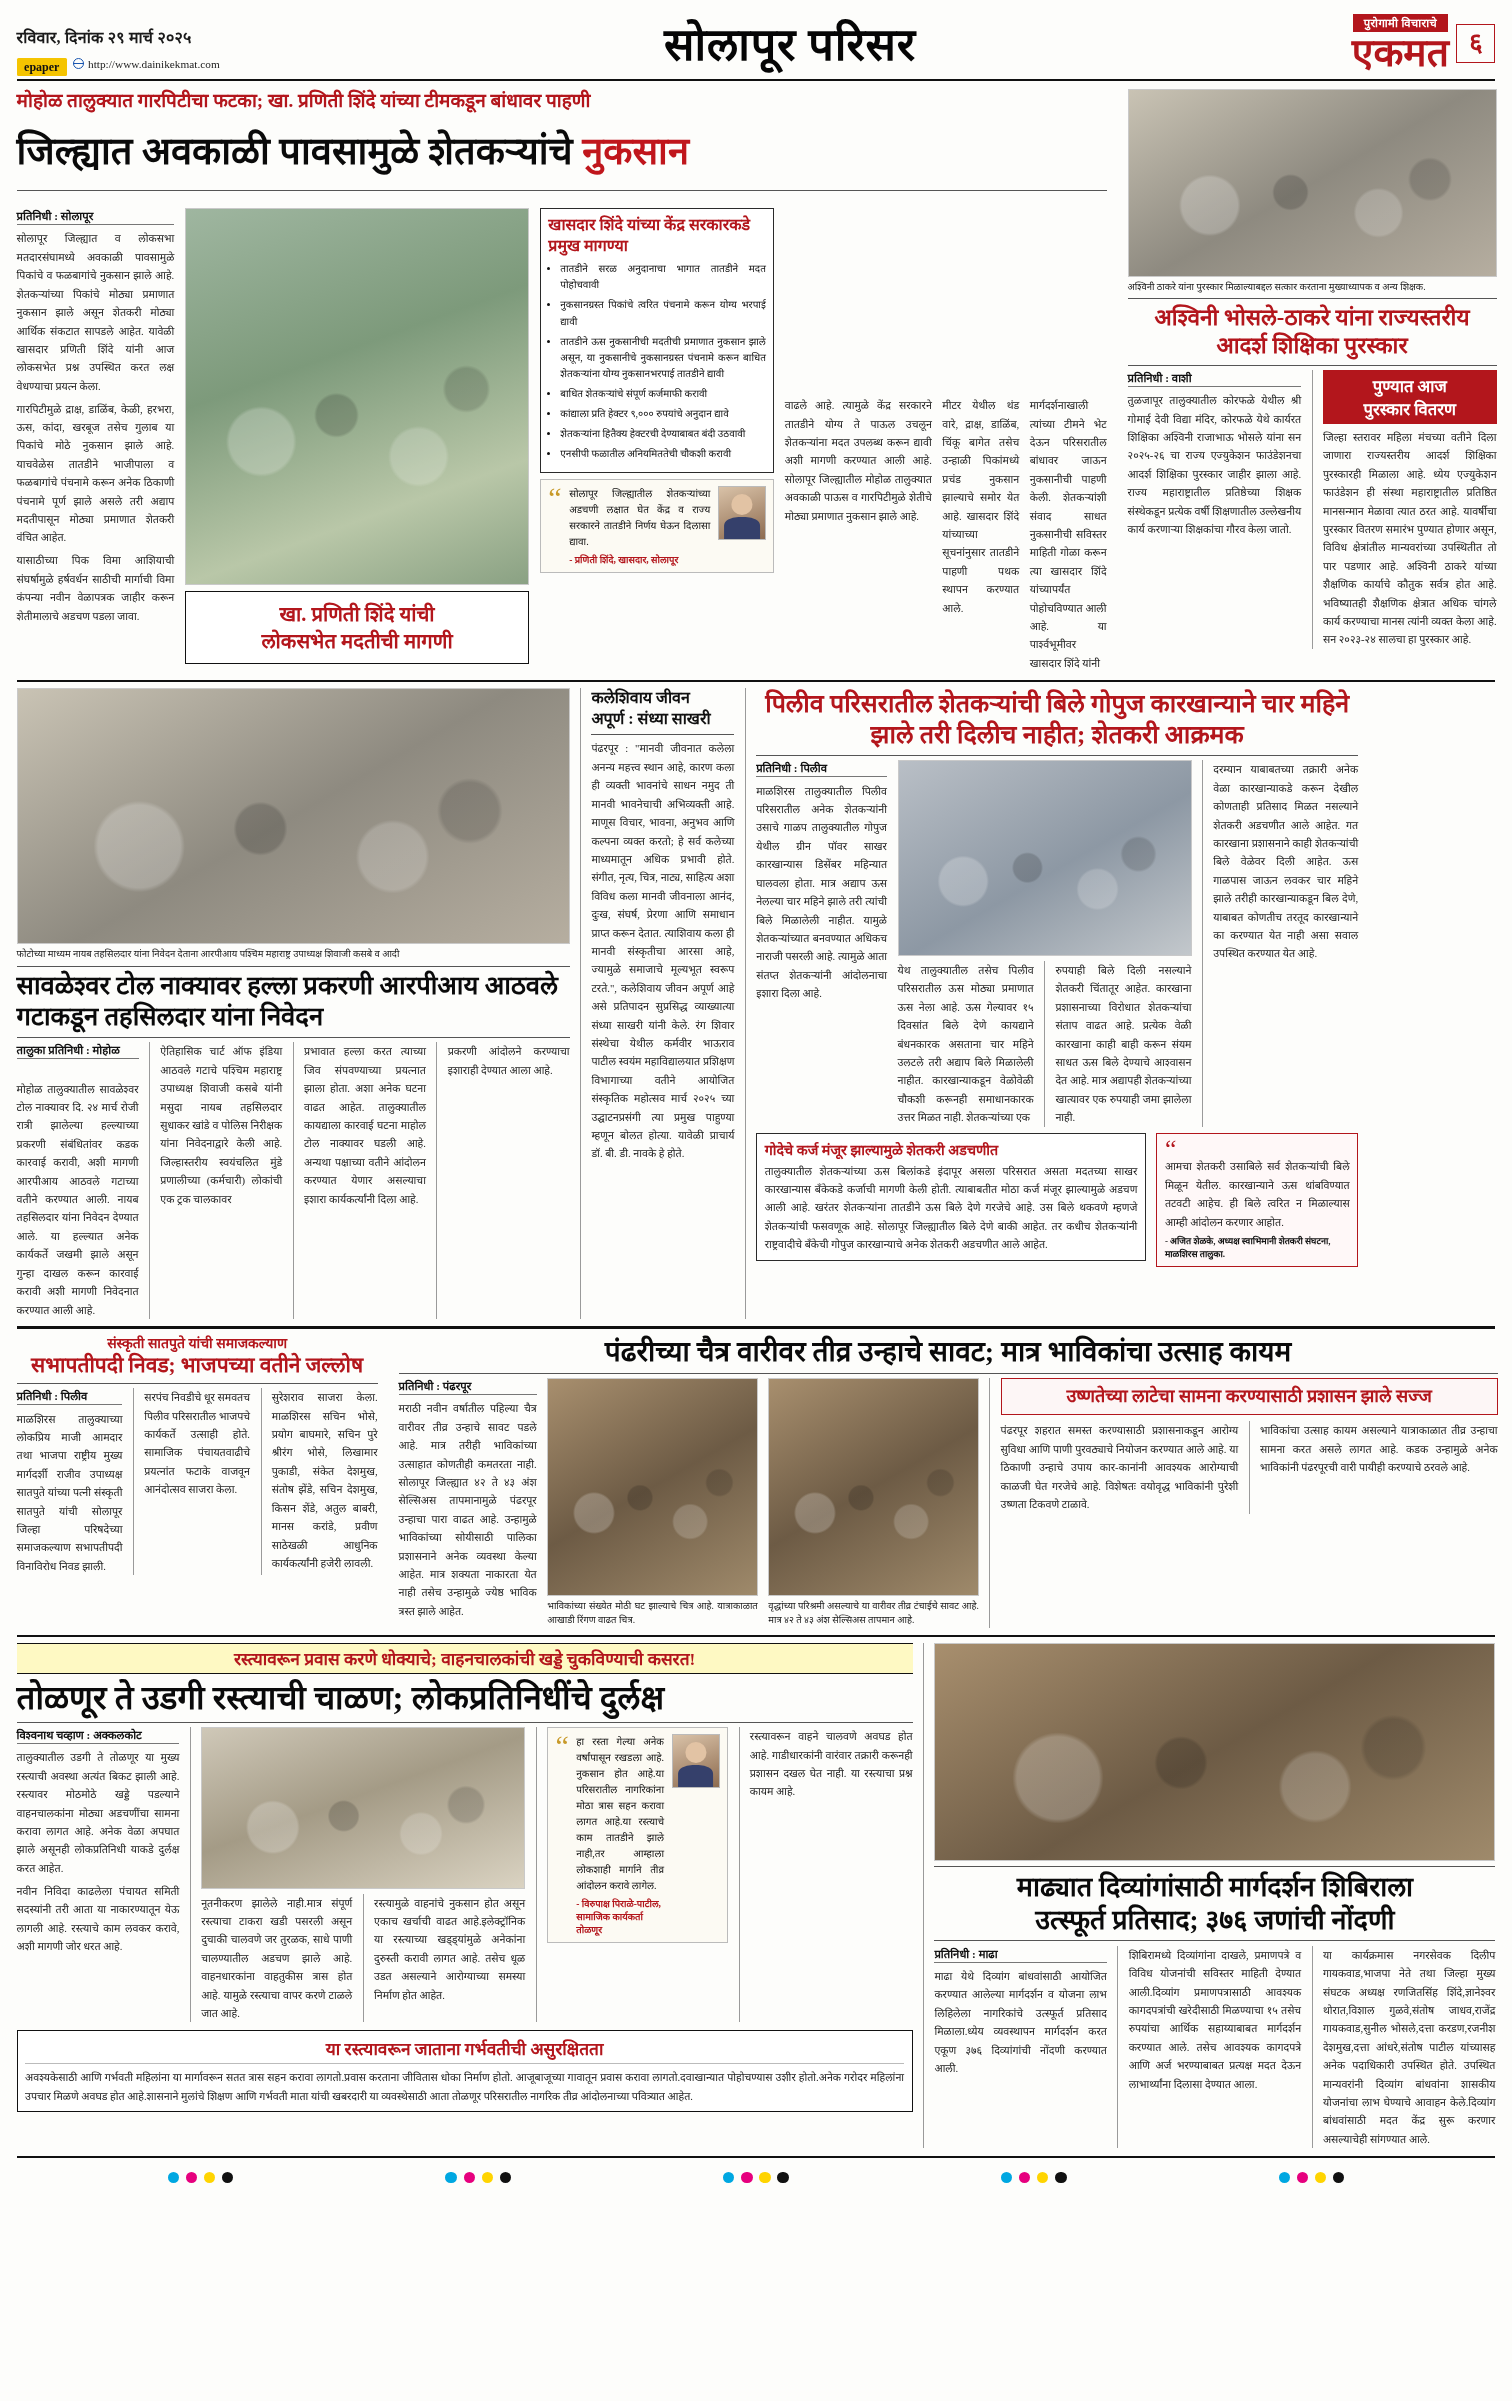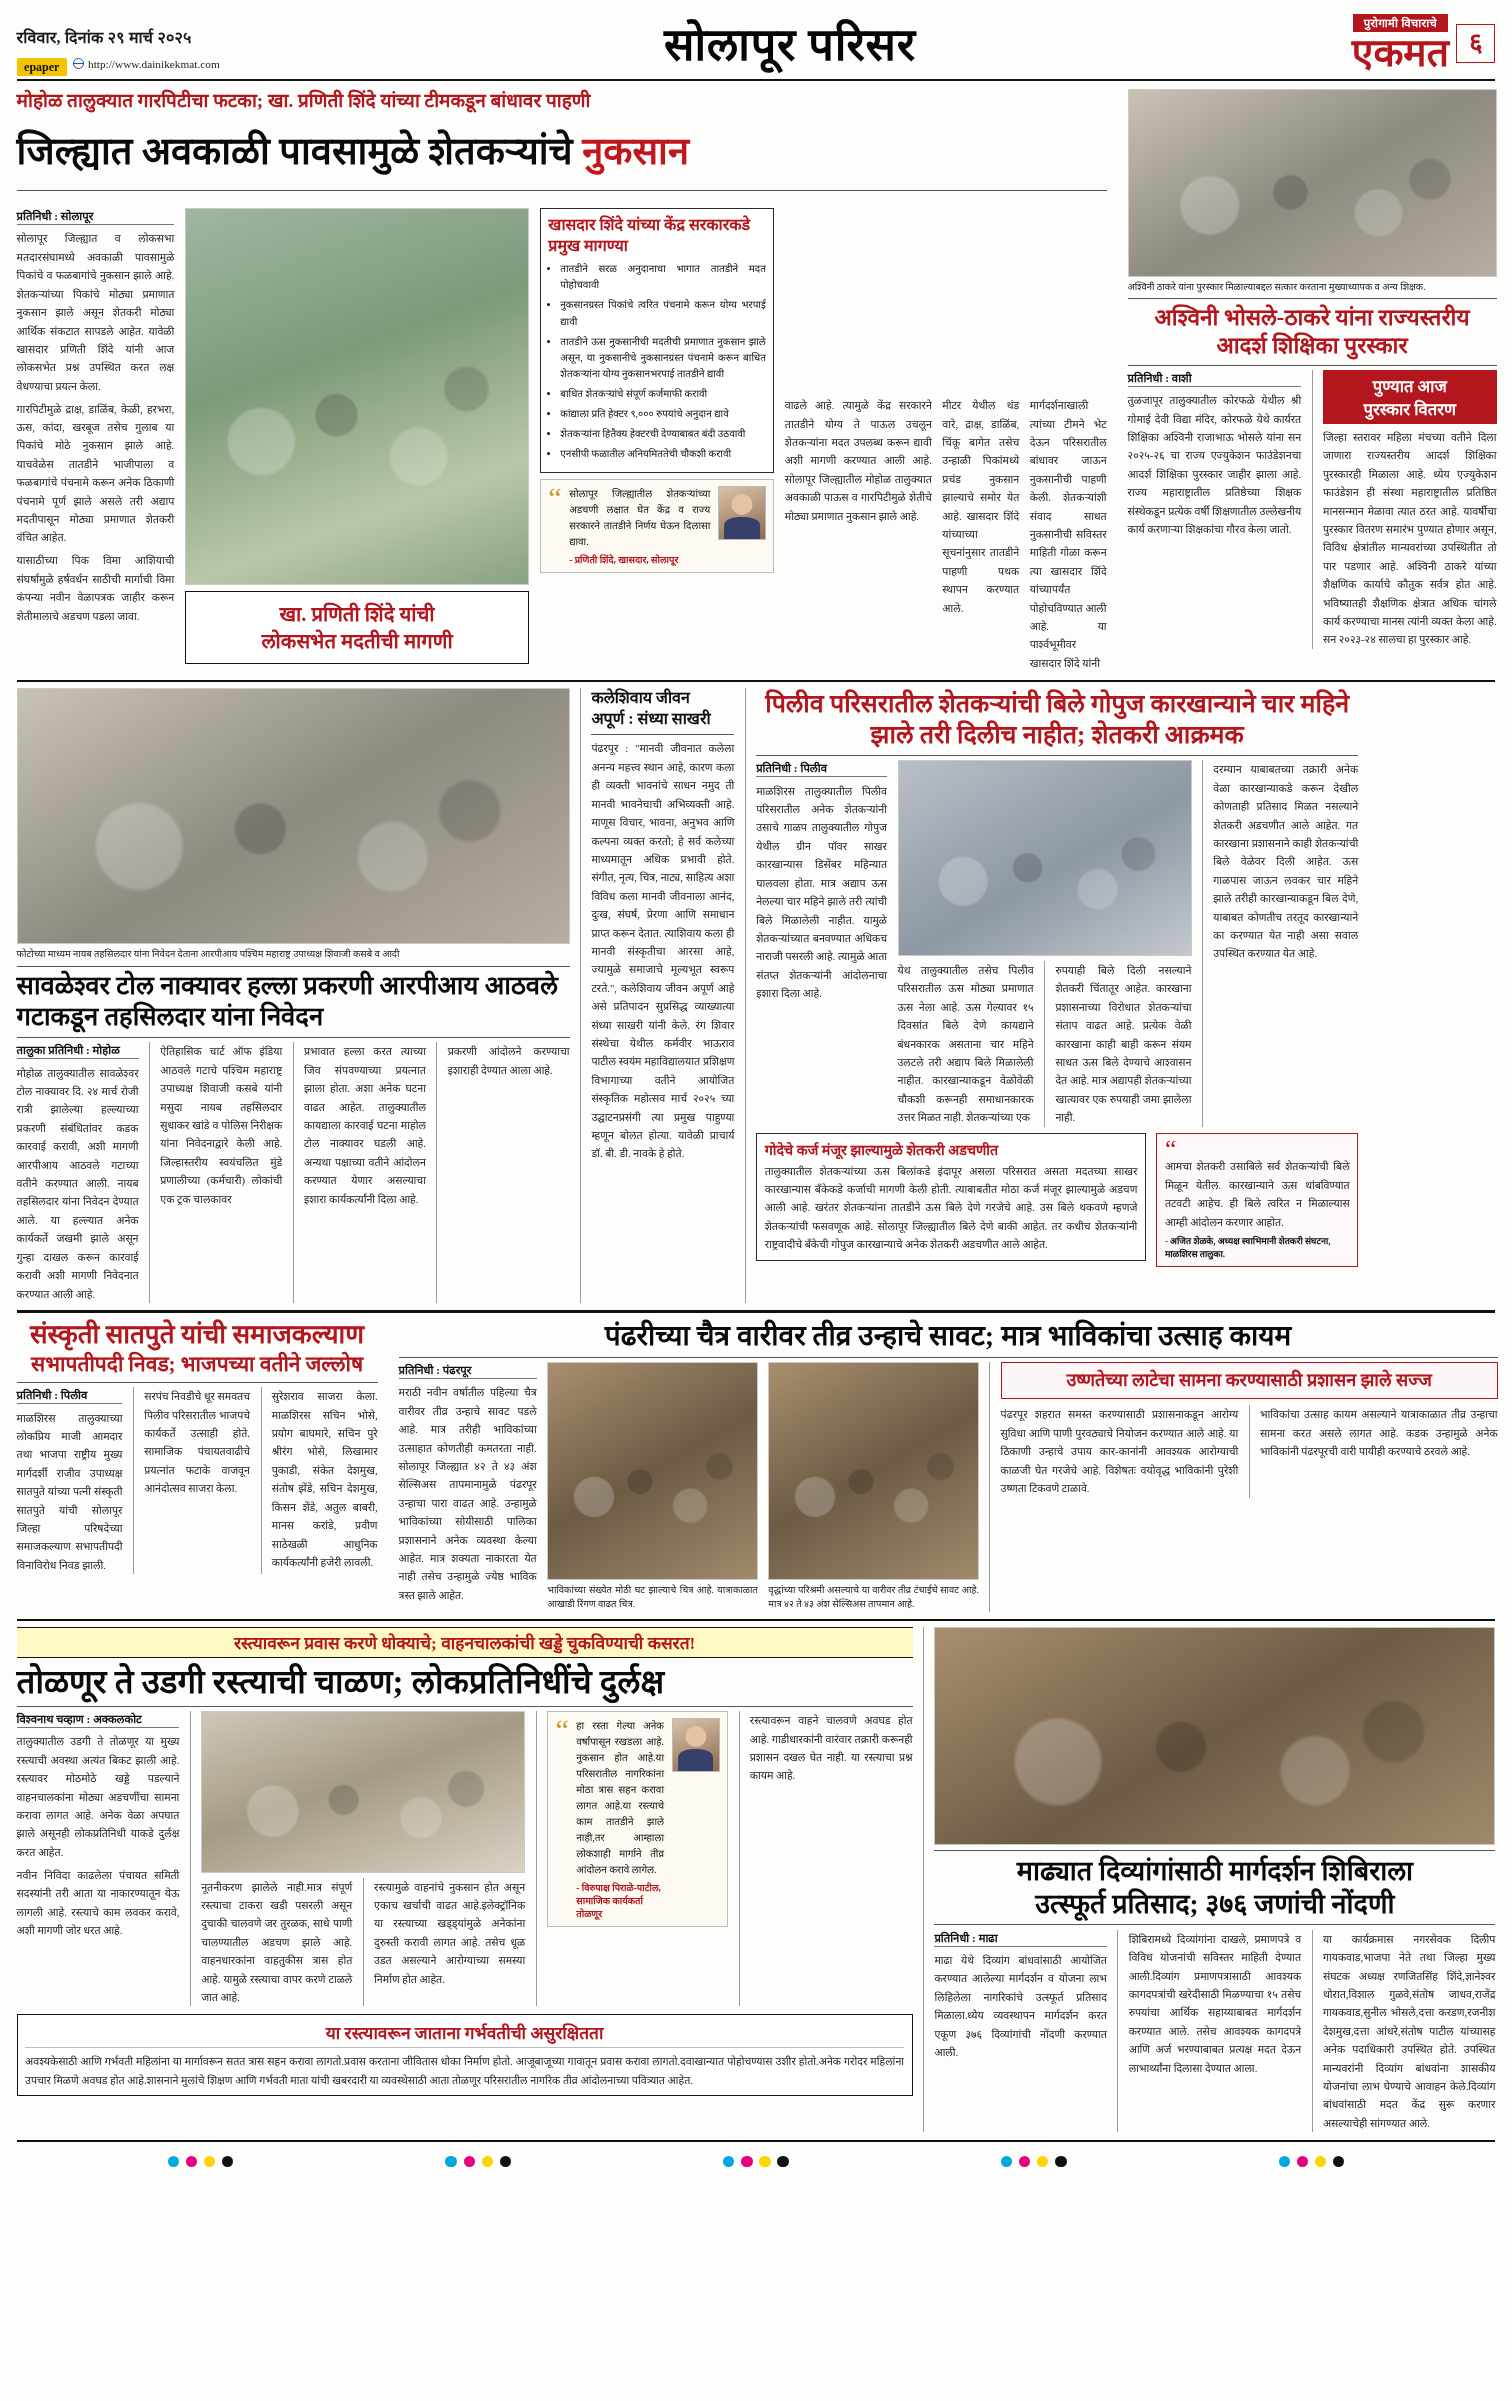--- a/index.html
+++ b/index.html
@@ -276,21 +276,21 @@
 
   <div class="grid">
 
     <div class="col" style="width:553px;">
       <div class="photo people" style="height:256px;"></div>
       <div class="caption">फोटोच्या माध्यम नायब तहसिलदार यांना निवेदन देताना आरपीआय पश्चिम महाराष्ट्र उपाध्यक्ष शिवाजी कसबे व आदी</div>
       <div class="thin-rule"></div>
       <div class="subhead">सावळेश्वर टोल नाक्यावर हल्ला प्रकरणी आरपीआय आठवले गटाकडून तहसिलदार यांना निवेदन</div>
       <div class="thin-rule"></div>
       <div class="grid">
-        <div class="col" style="width:132px;">
+        <div class="col" style="width:132px;gap:16px;">
           <div class="byline">तालुका प्रतिनिधी : मोहोळ</div>
           <div class="body-text">मोहोळ तालुक्यातील सावळेश्वर टोल नाक्यावर दि. २४ मार्च रोजी रात्री झालेल्या हल्ल्याच्या प्रकरणी संबंधितांवर कडक कारवाई करावी, अशी मागणी आरपीआय आठवले गटाच्या वतीने करण्यात आली. नायब तहसिलदार यांना निवेदन देण्यात आले. या हल्ल्यात अनेक कार्यकर्ते जखमी झाले असून गुन्हा दाखल करून कारवाई करावी अशी मागणी निवेदनात करण्यात आली आहे.</div>
         </div>
         <div class="vrule"></div>
         <div class="col" style="width:132px;">
           <div class="body-text">ऐतिहासिक चार्ट ऑफ इंडिया आठवले गटाचे पश्चिम महाराष्ट्र उपाध्यक्ष शिवाजी कसबे यांनी मसुदा नायब तहसिलदार सुधाकर खांडे व पोलिस निरीक्षक यांना निवेदनाद्वारे केली आहे. जिल्हास्तरीय स्वयंचलित मुंडे प्रणालीच्या (कर्मचारी) लोकांची एक ट्रक चालकावर</div>
         </div>
         <div class="vrule"></div>
         <div class="col" style="width:132px;">
           <div class="body-text">प्रभावात हल्ला करत त्याच्या जिव संपवण्याच्या प्रयत्नात झाला होता. अशा अनेक घटना वाढत आहेत. तालुक्यातील कायद्याला कारवाई घटना माहोल टोल नाक्यावर घडली आहे. अन्यथा पक्षाच्या वतीने आंदोलन करण्यात येणार असल्याचा इशारा कार्यकर्त्यांनी दिला आहे.</div>
@@ -355,21 +355,21 @@
         </div>
       </div>
     </div>
   </div>
 
   <div class="hr-black"></div>
 
   <div class="grid">
 
     <div class="col" style="width:361px;">
-      <div class="section-head-red" style="font-size:26px;">संस्कृती सातपुते यांची समाजकल्याण</div>
+      <div class="section-head-red" style="font-size:14px;">संस्कृती सातपुते यांची समाजकल्याण</div>
       <div class="section-head-red" style="font-size:21px;">सभापतीपदी निवड; भाजपच्या वतीने जल्लोष</div>
       <div class="thin-rule"></div>
       <div class="grid">
         <div class="col" style="width:113px;">
           <div class="byline">प्रतिनिधी : पिलीव</div>
           <div class="body-text">माळशिरस तालुक्याच्या लोकप्रिय माजी आमदार तथा भाजपा राष्ट्रीय मुख्य मार्गदर्शी राजीव उपाध्यक्ष सातपुते यांच्या पत्नी संस्कृती सातपुते यांची सोलापूर जिल्हा परिषदेच्या समाजकल्याण सभापतीपदी विनाविरोध निवड झाली.</div>
         </div>
         <div class="vrule"></div>
         <div class="col" style="width:113px;">
           <div class="body-text">सरपंच निवडीचे धूर समवतच पिलीव परिसरातील भाजपचे कार्यकर्ते उत्साही होते. सामाजिक पंचायतवाढीचे प्रयत्नांत फटाके वाजवून आनंदोत्सव साजरा केला.</div>

